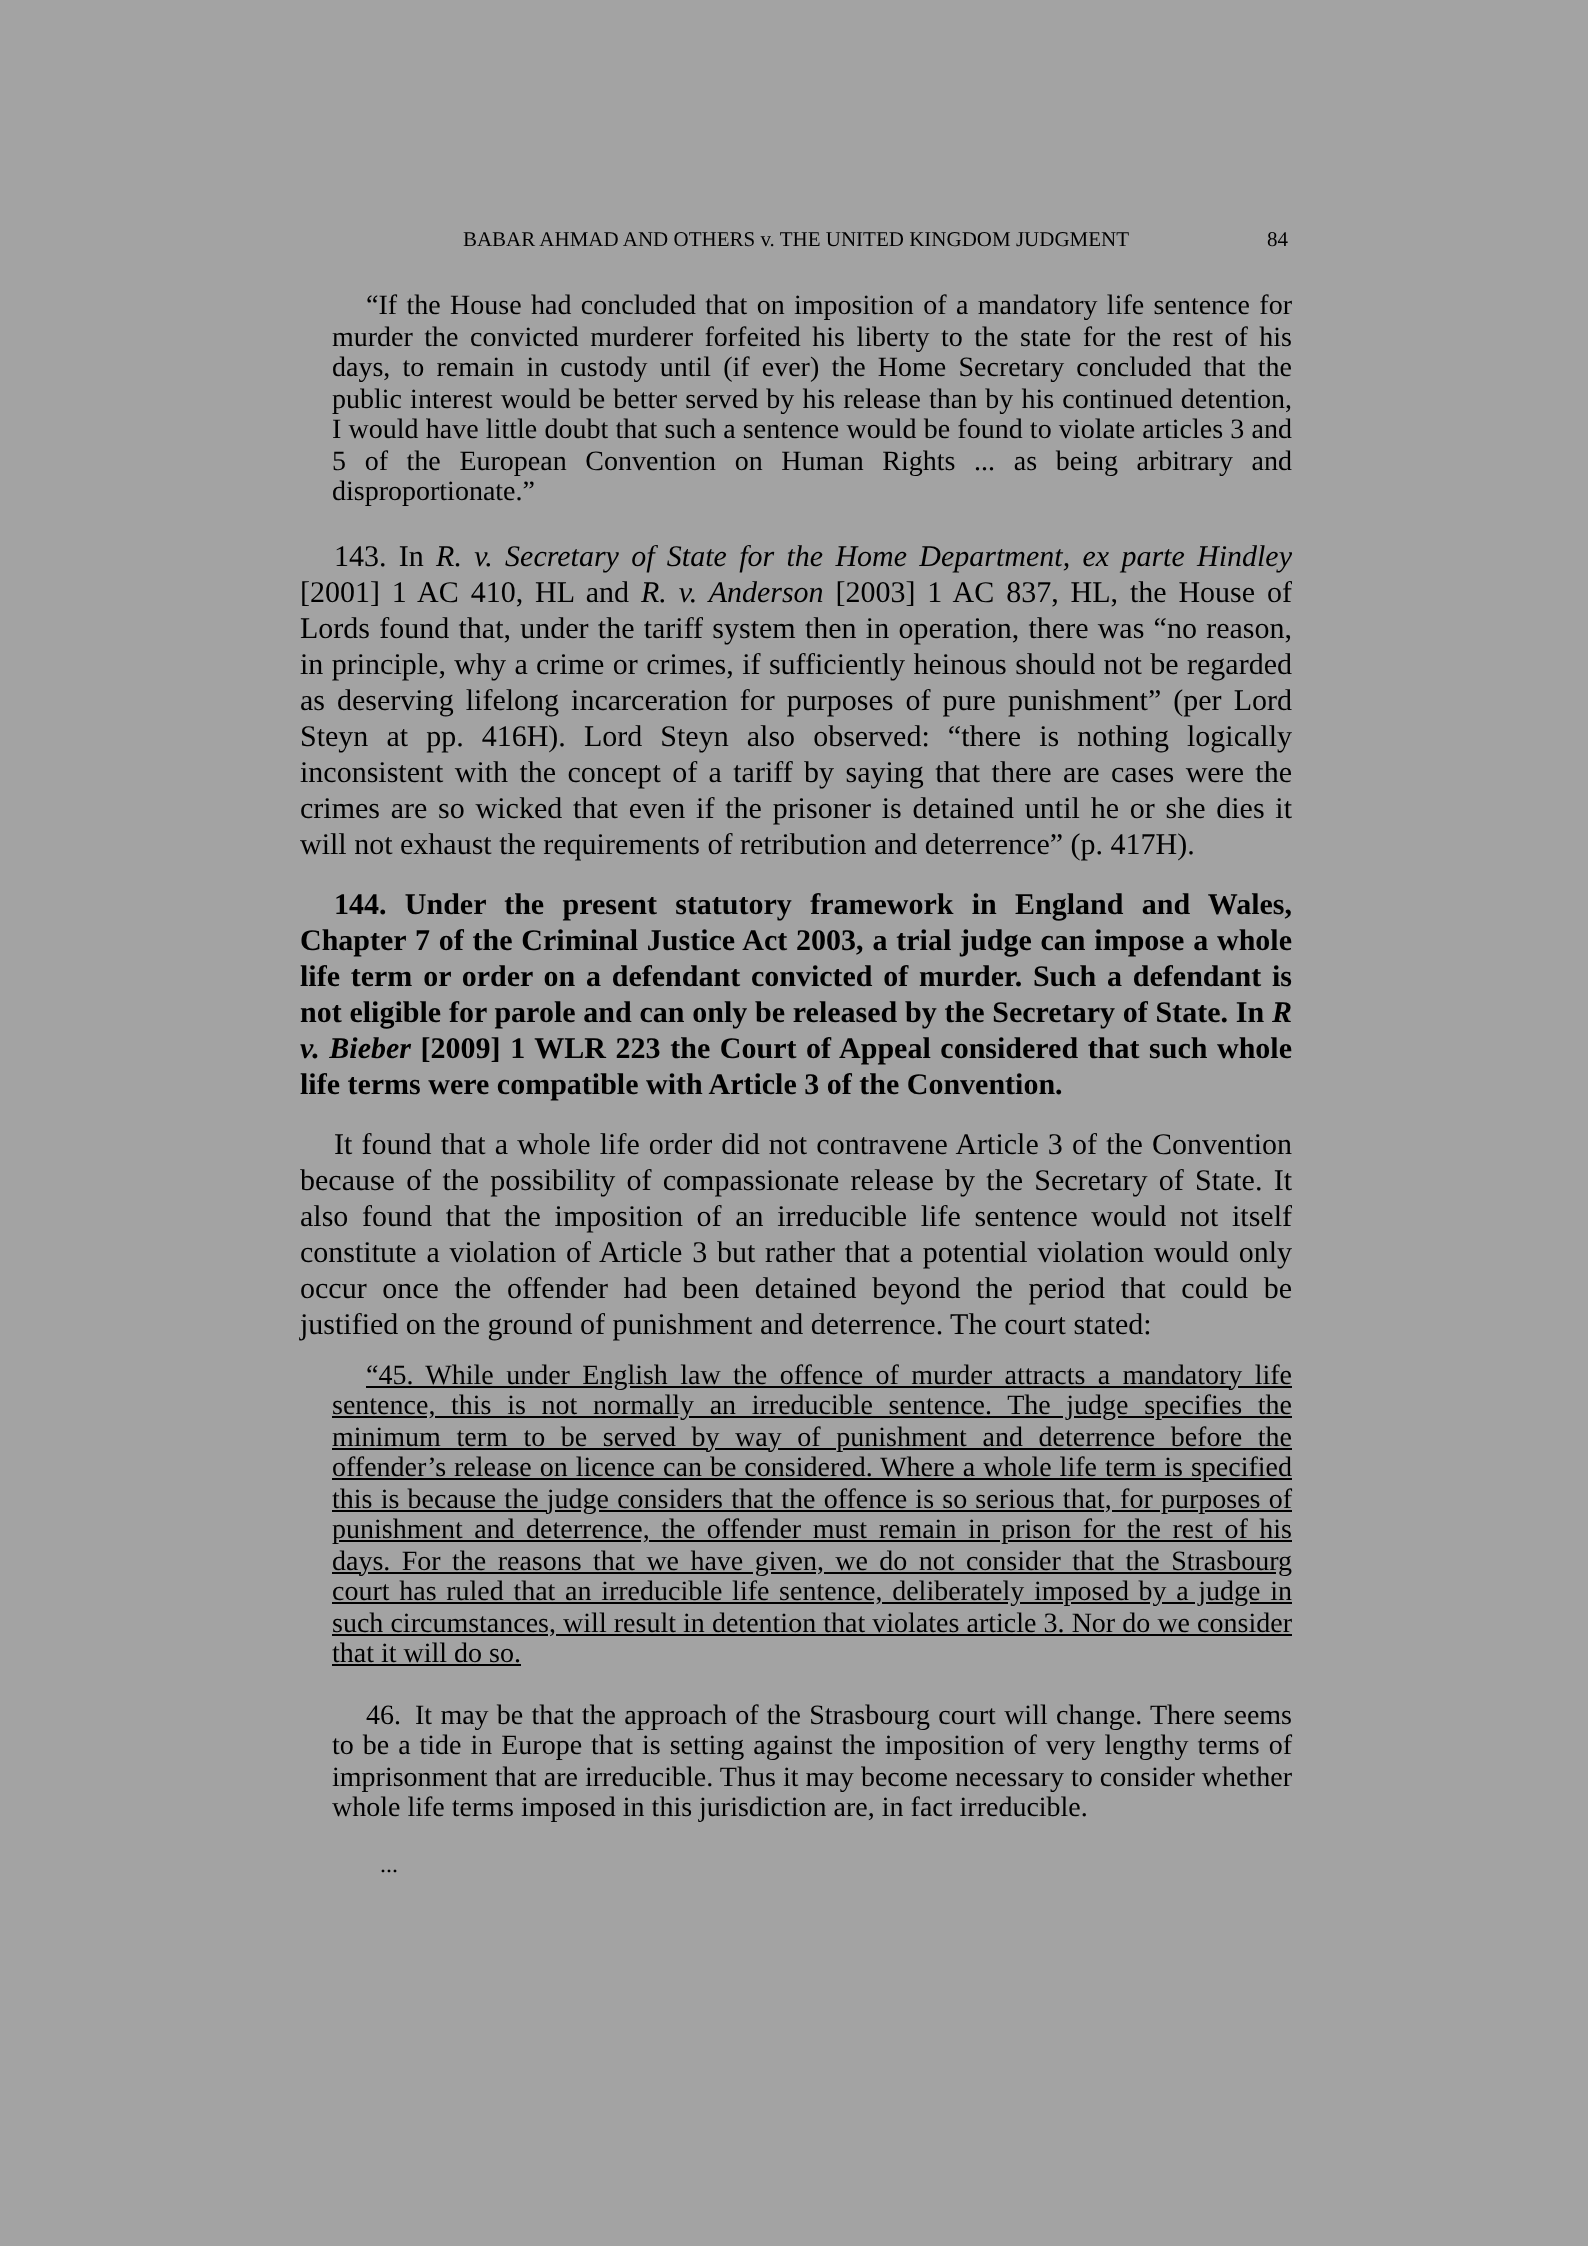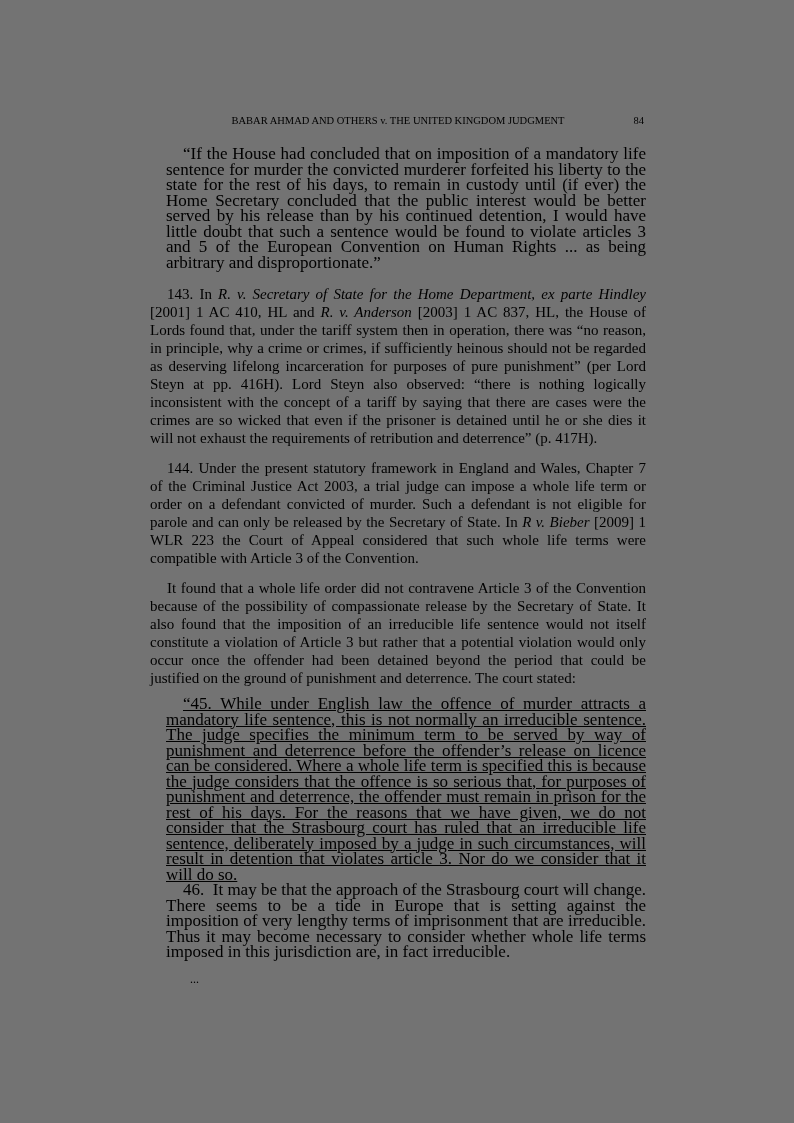--- a/index.html
+++ b/index.html
@@ -13,21 +13,21 @@
     font-family: "Liberation Serif", "DejaVu Serif", serif;
     color: #000000;
     position: relative;
     overflow: hidden;
   }
   .page {
     position: absolute;
     left: 0; top: 0;
     width: 794px;
     height: 1123px;
-    background: #737373;
+    background: #a3a3a3;
   }
   .content {
     position: absolute;
     left: 150px;
     top: 114px;
     width: 496px;
   }
   .running-header {
     position: relative;
     font-size: 10.5px;
@@ -47,30 +47,30 @@
   }
   .main {
     font-size: 15px;
     line-height: 18px;
   }
   .main.indent {
     text-indent: 17px;
     margin-top: 12px;
   }
   .quote {
-    font-size: 17px;
+    font-size: 14px;
     line-height: 15.5px;
     margin-left: 16px;
     text-indent: 17px;
   }
   .quote-intro { margin-bottom: 15px; }
-  .p144 { margin-top: 2px; }
+  .p144 { margin-top: 2px; font-weight: bold; }
   .p-found { margin-top: 5px; }
   .quote-45 { margin-top: 9px; text-decoration: underline; }
-  .quote-46 { margin-top: 0; }
+  .quote-46 { margin-top: 15px; }
   .ellipsis-line {
     font-size: 12px;
     line-height: 15.5px;
     margin-left: 16px;
     margin-top: 12px;
     text-indent: 24px;
     text-align: left;
   }
   i { font-style: italic; }
 </style>

